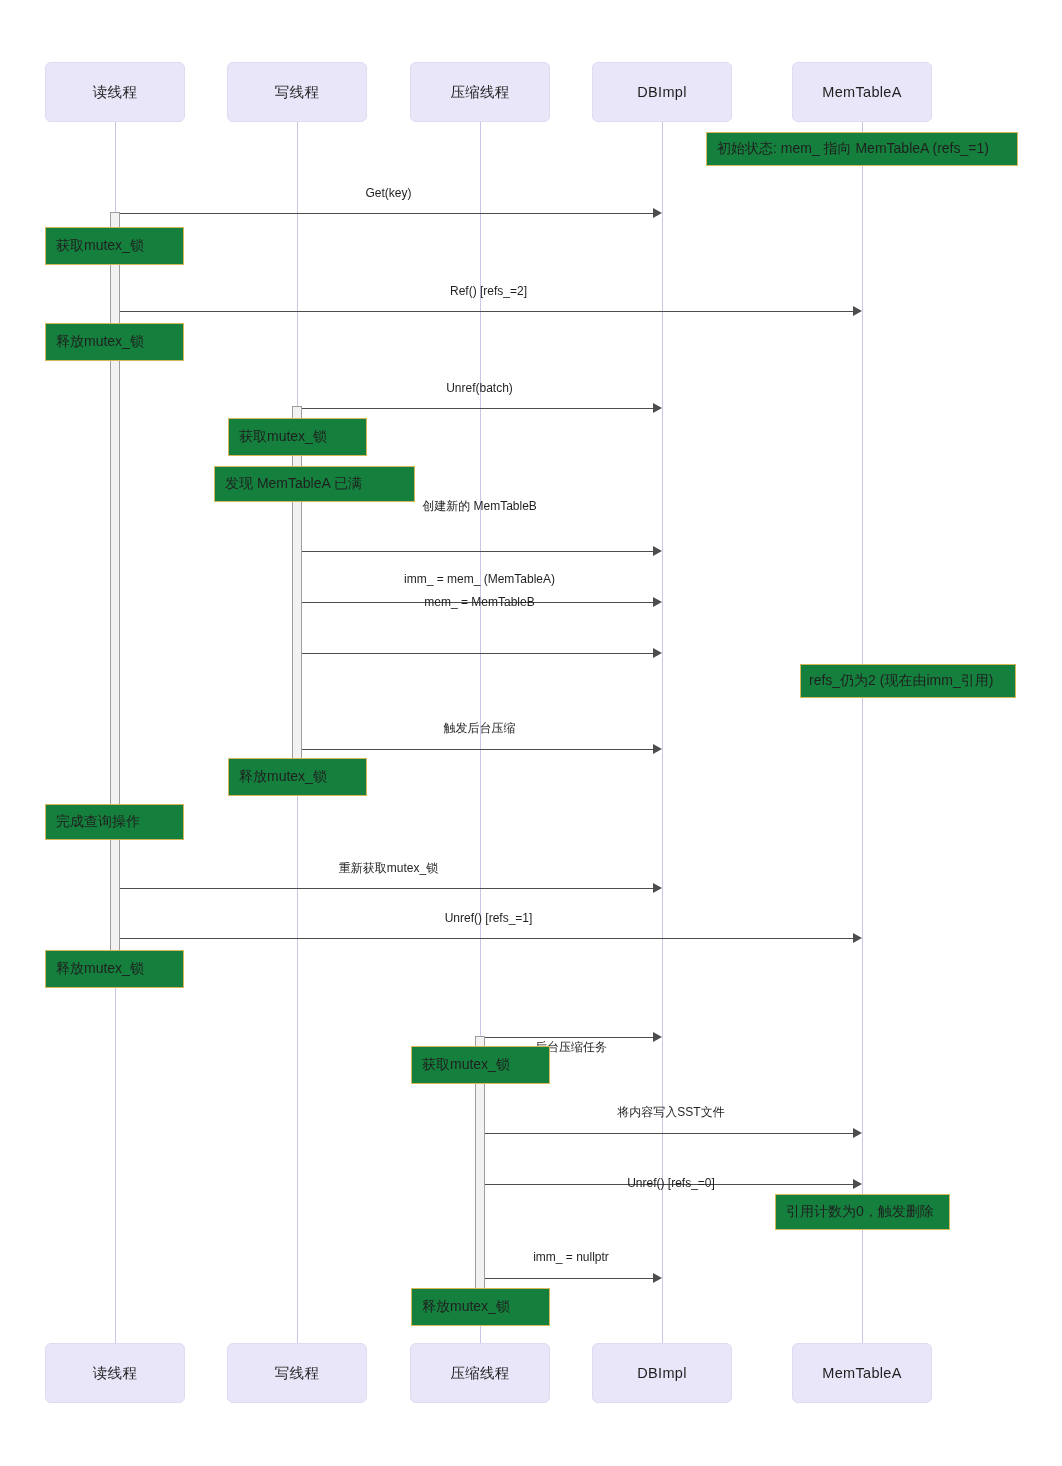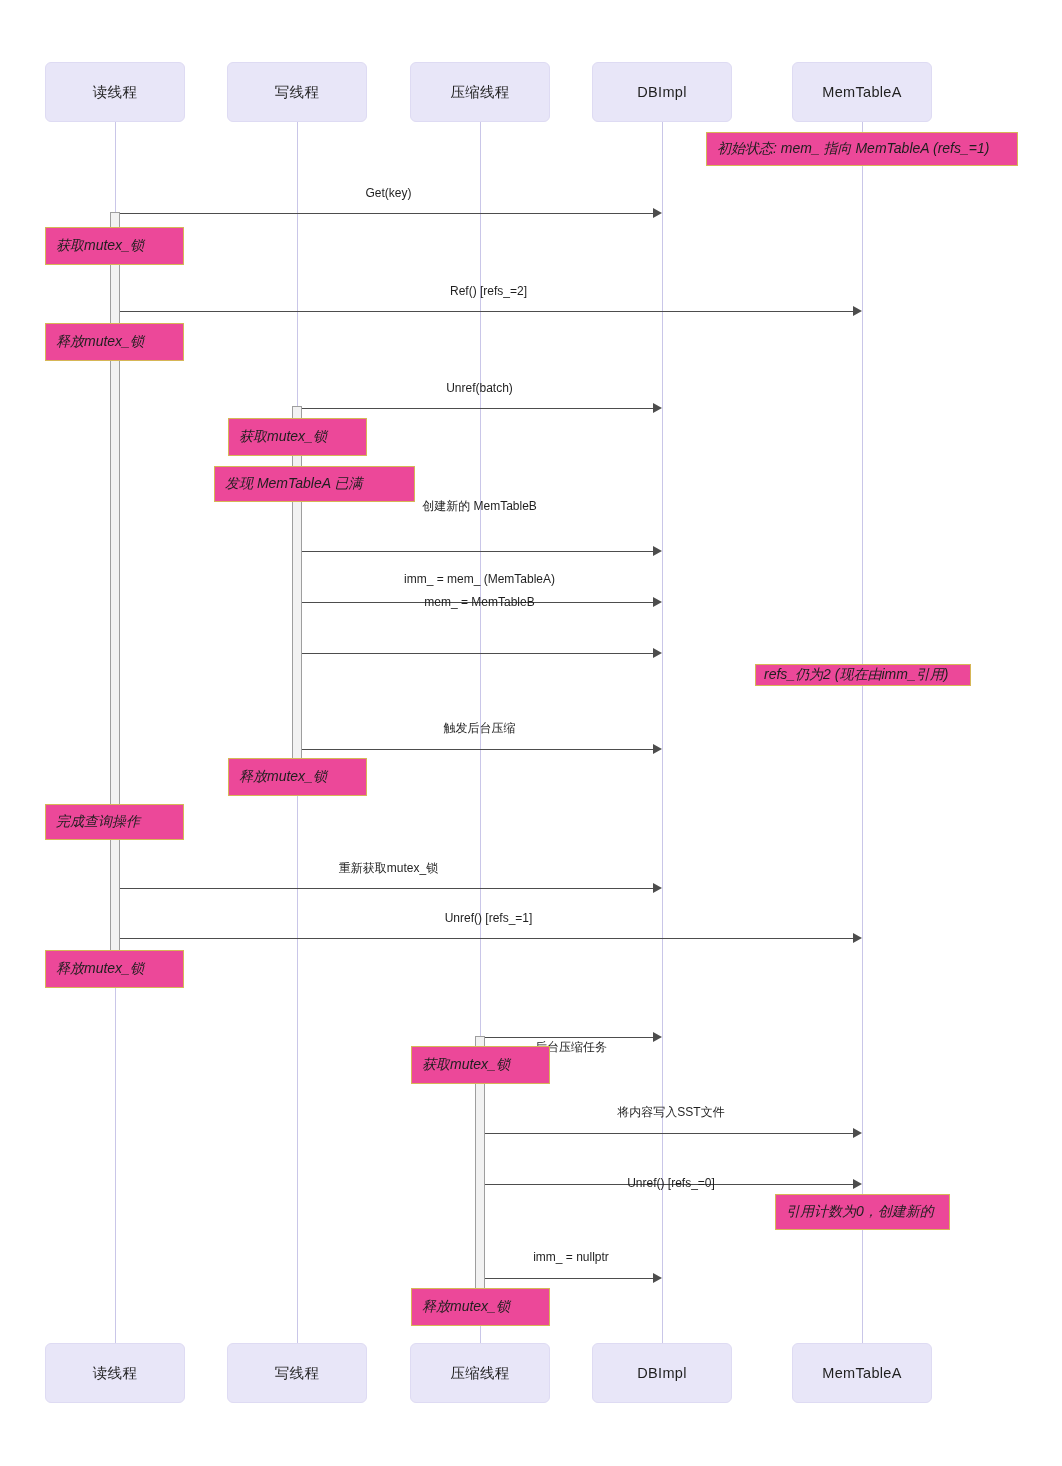--- a/index.html
+++ b/index.html
@@ -59,29 +59,28 @@
     position:absolute;
     font-size:12px;
     color:#1f1f1f;
     white-space:nowrap;
     transform:translateX(-50%);
   }
   
   .note{
     position:absolute;
     box-sizing:border-box;
-    background:#ec4899;
+    background:#15803d;
     border:1px solid #d6b656;
     color:#1f1f1f;
     font-size:14px;
     white-space:nowrap;
     display:flex;
     align-items:center;
     padding:0 10px;
-    font-style:italic;
   }
 </style>
 </head>
 <body>
 
 <div id="canvas">
   <div id="layer-lifelines">
       <div class="lifeline" style="left: 115px; top: 122px; height: 1221px;"></div>
       <div class="lifeline" style="left: 297px; top: 122px; height: 1221px;"></div>
       <div class="lifeline" style="left: 480px; top: 122px; height: 1221px;"></div>
@@ -143,37 +142,37 @@
       </div>
       <div class="note" style="left: 45px; top: 323px; width: 139px; height: 38px;">
         <span>释放mutex_锁</span>
       </div>
       <div class="note" style="left: 228px; top: 418px; width: 139px; height: 38px;">
         <span>获取mutex_锁</span>
       </div>
       <div class="note" style="left: 214px; top: 466px; width: 201px; height: 36px;">
         <span>发现 MemTableA 已满</span>
       </div>
-      <div class="note" style="left: 755px; top: 664px; width: 216px; height: 22px; padding-left: 8px;">
+      <div class="note" style="left: 800px; top: 664px; width: 216px; height: 34px; padding-left: 8px;">
         <span>refs_仍为2 (现在由imm_引用)</span>
       </div>
       <div class="note" style="left: 228px; top: 758px; width: 139px; height: 38px;">
         <span>释放mutex_锁</span>
       </div>
       <div class="note" style="left: 45px; top: 804px; width: 139px; height: 36px;">
         <span>完成查询操作</span>
       </div>
       <div class="note" style="left: 45px; top: 950px; width: 139px; height: 38px;">
         <span>释放mutex_锁</span>
       </div>
       <div class="note" style="left: 411px; top: 1046px; width: 139px; height: 38px;">
         <span>获取mutex_锁</span>
       </div>
       <div class="note" style="left: 775px; top: 1194px; width: 175px; height: 36px;">
-        <span>引用计数为0，创建新的</span>
+        <span>引用计数为0，触发删除</span>
       </div>
       <div class="note" style="left: 411px; top: 1288px; width: 139px; height: 38px;">
         <span>释放mutex_锁</span>
       </div>
     </div>
   <div id="layer-participants-top">
       <div class="participant" style="left: 45px; top: 62px; width: 140px; height: 60px;">
         <span>读线程</span>
       </div>
       <div class="participant" style="left: 227px; top: 62px; width: 140px; height: 60px;">

